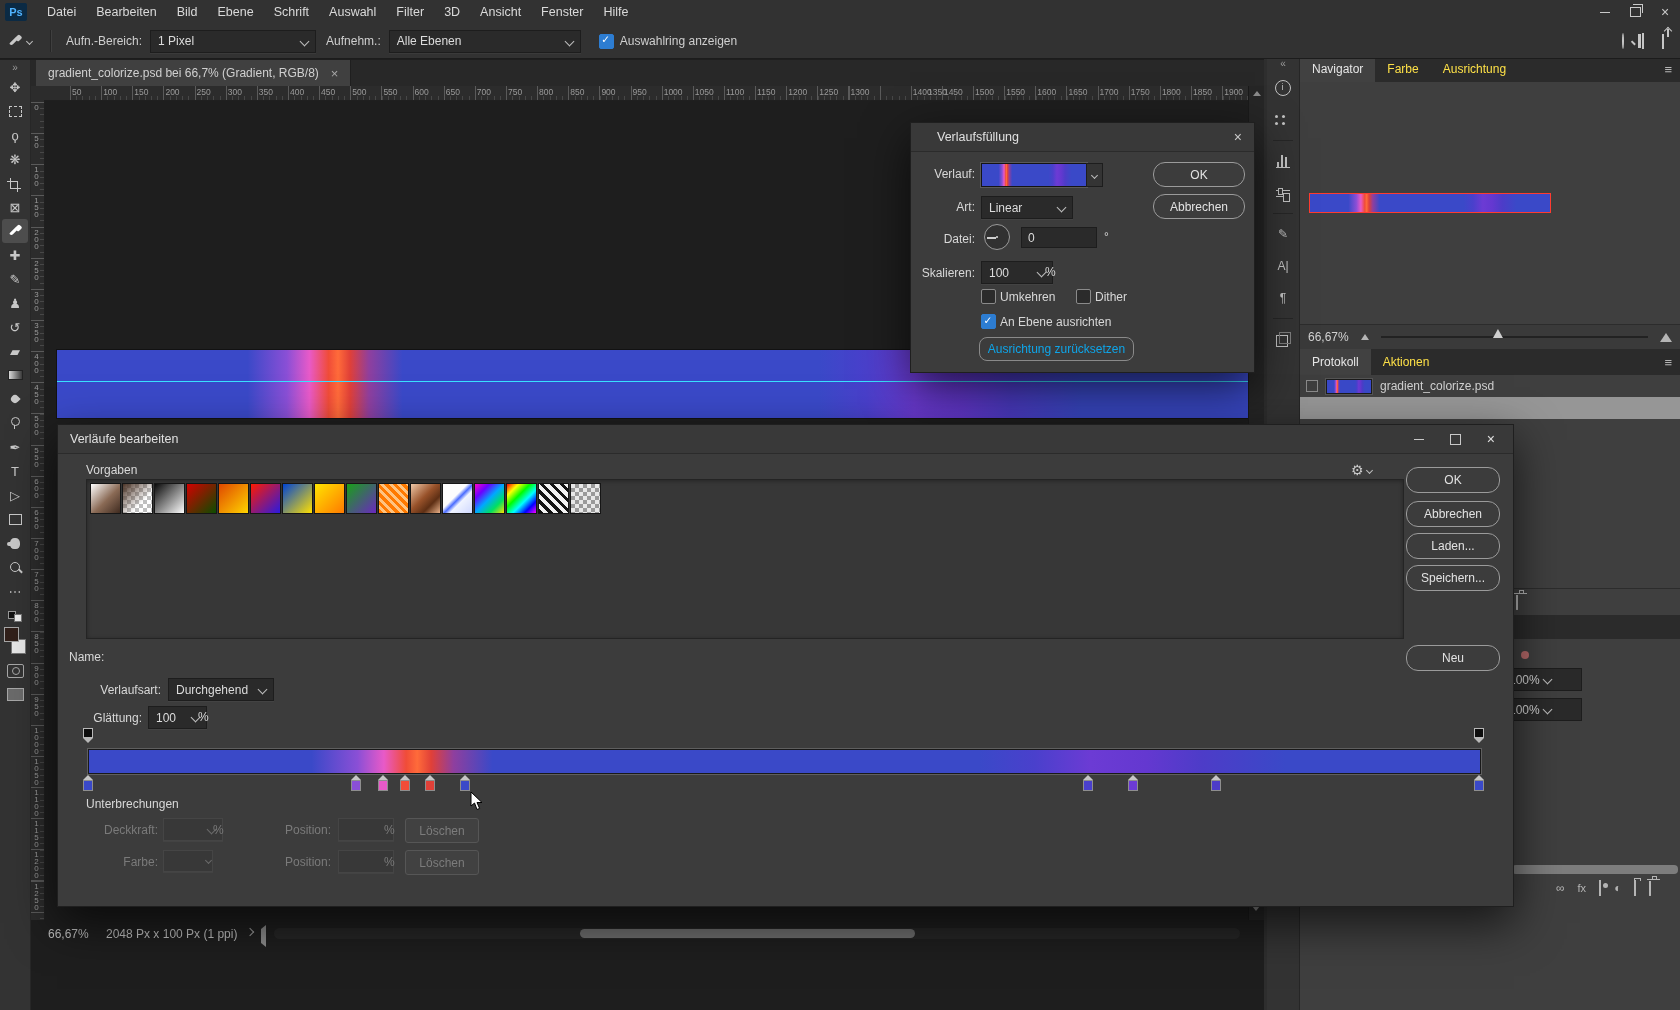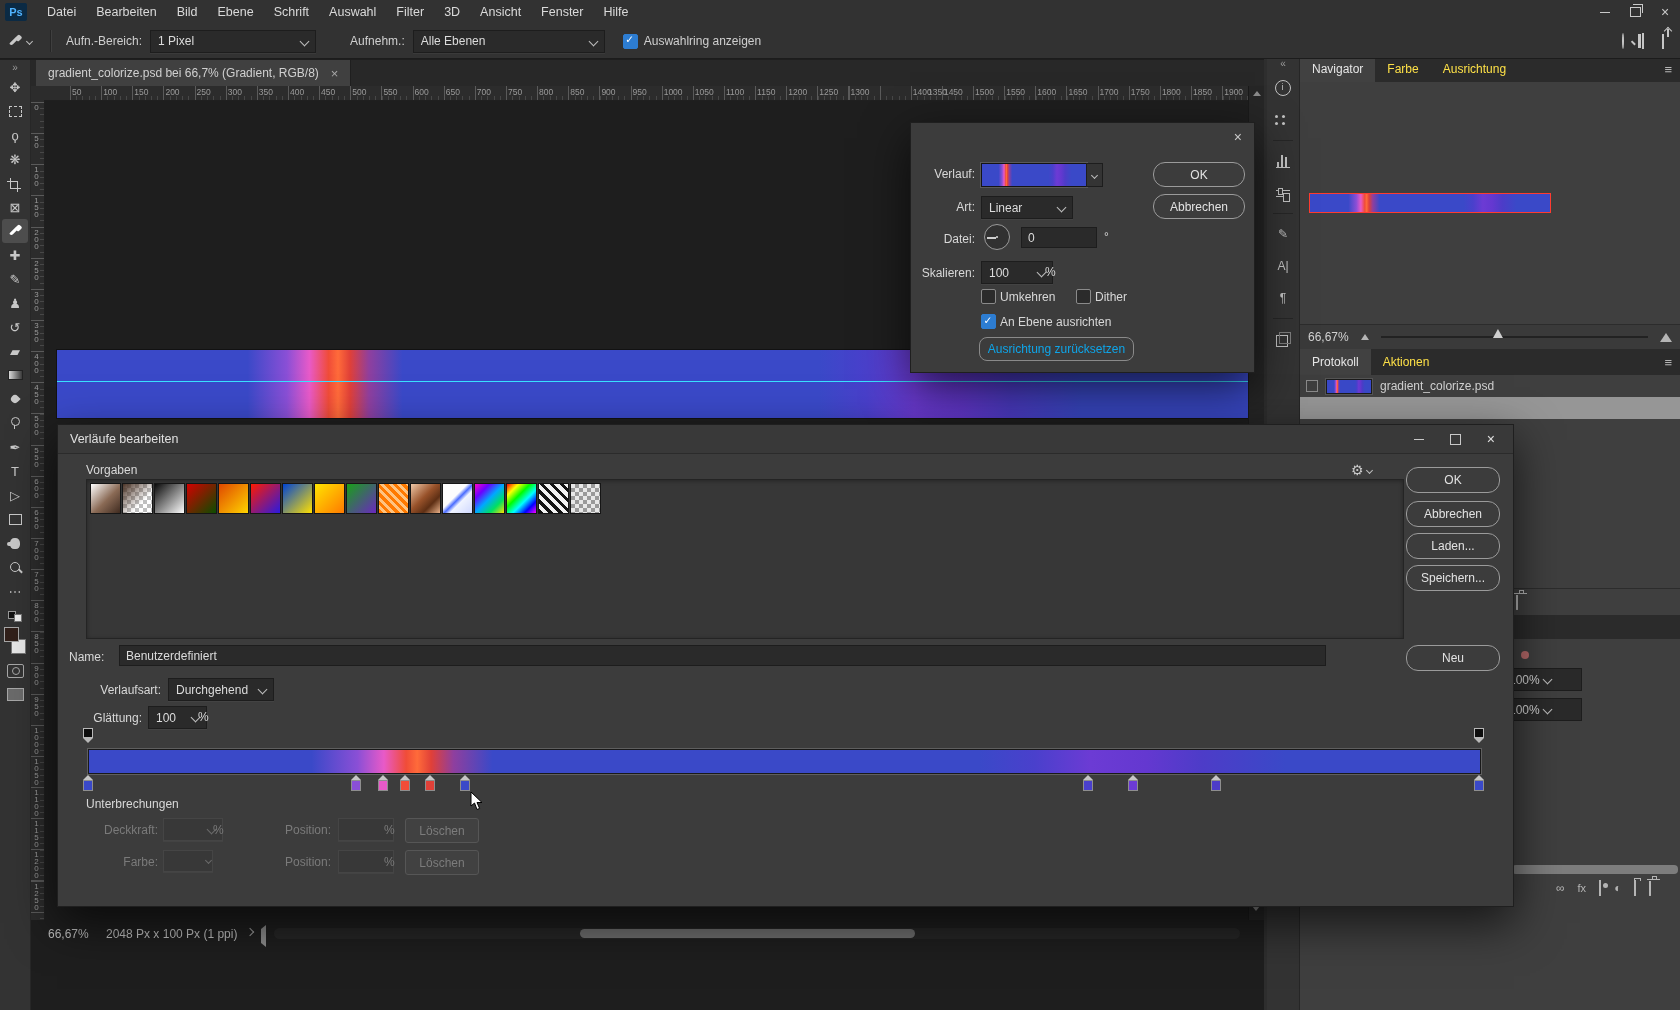--- a/index.html
+++ b/index.html
@@ -227,21 +227,21 @@
     <span class="toolchip">
       <span class="ic-dropper" style="color:#c8c8c8"></span>
       <span class="chev sm"></span>
     </span>
     <span class="vsep"></span>
     <span class="obar-label">Aufn.-Bereich:</span>
     <span class="dd" style="width:150px">
       <span>1 Pixel</span>
         <span class="chev"></span>
     </span>
-    <span class="obar-label" style="margin-left:34px">Aufnehm.:</span>
+    <span class="obar-label" style="margin-left:10px">Aufnehm.:</span>
     <span class="dd" style="width:176px">
       <span>Alle Ebenen</span>
         <span class="chev"></span>
     </span>
     <span class="cb checked" style="margin-left:18px"></span>
     <span class="obar-label">Auswahlring anzeigen</span>
     <div class="obar-right">
       <span><span class="ic-search"></span></span>
       <span><span class="ic-workspace"></span></span>
       <span><span class="ic-share"></span></span>
@@ -518,20 +518,23 @@
           <span><span class="ic-mask"></span></span>
           <span>◐</span>
           <span><span class="ic-folder"></span></span>
           <span><span class="ic-trash"></span></span>
         </div>
       </div>
     </div>
   </div>
 
   <div class="dialog" style="left:910px;top:122px;width:343px;height:249px;z-index:25">
+    <div class="dlg-title" style="padding-left:26px">
+      <span>Verlaufsfüllung</span>
+    </div>
     <span class="dlg-x" style="right:12px">×</span>
 
     <span class="rlabel" style="right:279px;top:44px">Verlauf:</span>
     <span class="swatch-grad" style="left: 70px; top: 40px; width: 104px; height: 22px; background: linear-gradient(90deg, rgb(58, 73, 200) 0%, rgb(58, 73, 200) 16%, rgb(138, 79, 214) 19.3%, rgb(232, 90, 200) 21.2%, rgb(240, 76, 56) 22.8%, rgb(255, 107, 58) 23.6%, rgb(224, 64, 56) 24.6%, rgb(143, 63, 158) 26.2%, rgb(58, 73, 200) 29%, rgb(58, 73, 200) 64%, rgb(74, 64, 204) 68%, rgb(108, 59, 212) 72%, rgb(100, 56, 208) 76%, rgb(77, 60, 200) 80%, rgb(58, 73, 200) 86%, rgb(58, 73, 200) 100%);"></span>
     <span class="ddbtn" style="left:175px;top:40px;height:22px">
         <span class="chev sm"></span>
       </span>
     <span class="pill" style="left:242px;top:39px;width:90px;height:23px">OK</span>
     <span class="pill" style="left:242px;top:71px;width:90px;height:23px">Abbrechen</span>
 
@@ -597,21 +600,20 @@
         <div class="preset" style="background: repeating-linear-gradient(45deg, rgb(20, 20, 20) 0px, rgb(20, 20, 20) 3px, rgb(242, 242, 242) 3px, rgb(242, 242, 242) 7px);"></div>
         <div class="preset" style="background: repeating-conic-gradient(rgb(154, 154, 154) 0%, rgb(154, 154, 154) 25%, rgb(232, 232, 232) 0%, rgb(232, 232, 232) 50%) 0px 0px / 8px 8px;"></div>
       </div>
 
     <span class="pill" style="left:1348px;top:42px;width:92px;height:24px">OK</span>
     <span class="pill" style="left:1348px;top:76px;width:92px;height:24px">Abbrechen</span>
     <span class="pill" style="left:1348px;top:108px;width:92px;height:24px">Laden...</span>
     <span class="pill" style="left:1348px;top:140px;width:92px;height:24px">Speichern...</span>
 
     <span class="unit" style="left:11px;top:225px">Name:</span>
-    <input class="numfield" style="left: 61px; top: 220px; width: 1207px;" value="Benutzerdefiniert">
     <span class="pill" style="left:1348px;top:220px;width:92px;height:24px">Neu</span>
 
     <span class="rlabel" style="left:38px;top:258px;width:65px">Verlaufsart:</span>
     <span class="dd" style="position:absolute;left:110px;top:253px;width:90px">
       <span>Durchgehend</span>
         <span class="chev"></span>
     </span>
 
     <span class="rlabel" style="left:24px;top:286px;width:60px">Glättung:</span>
     <span class="dd" style="position:absolute;left:90px;top:281px;width:43px">

